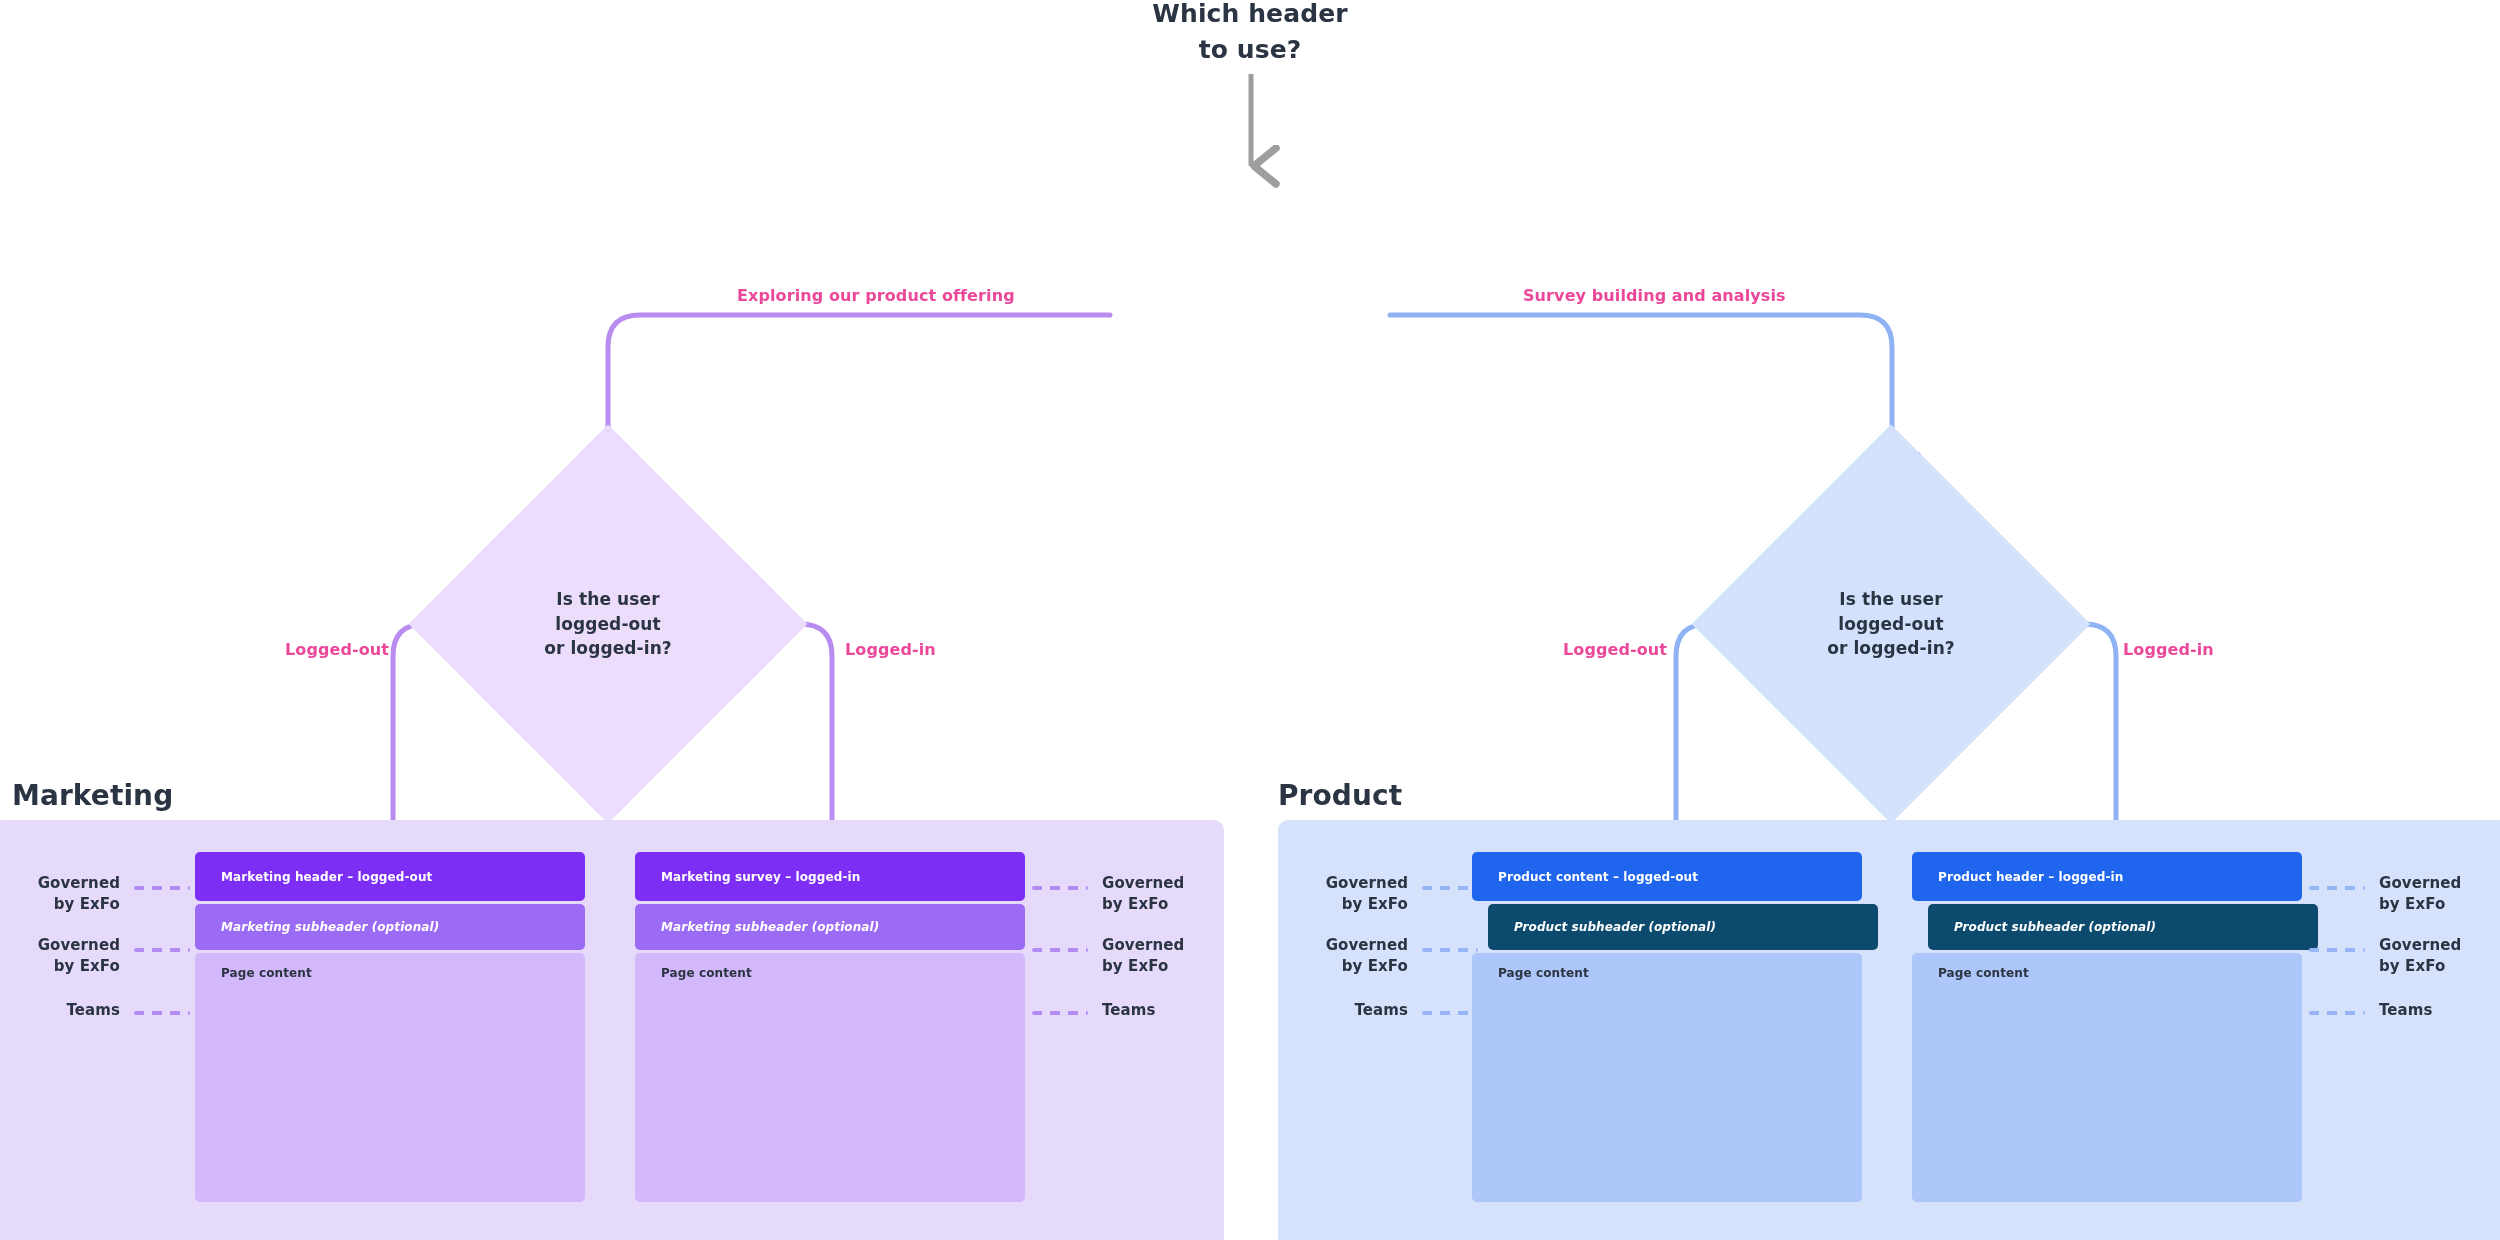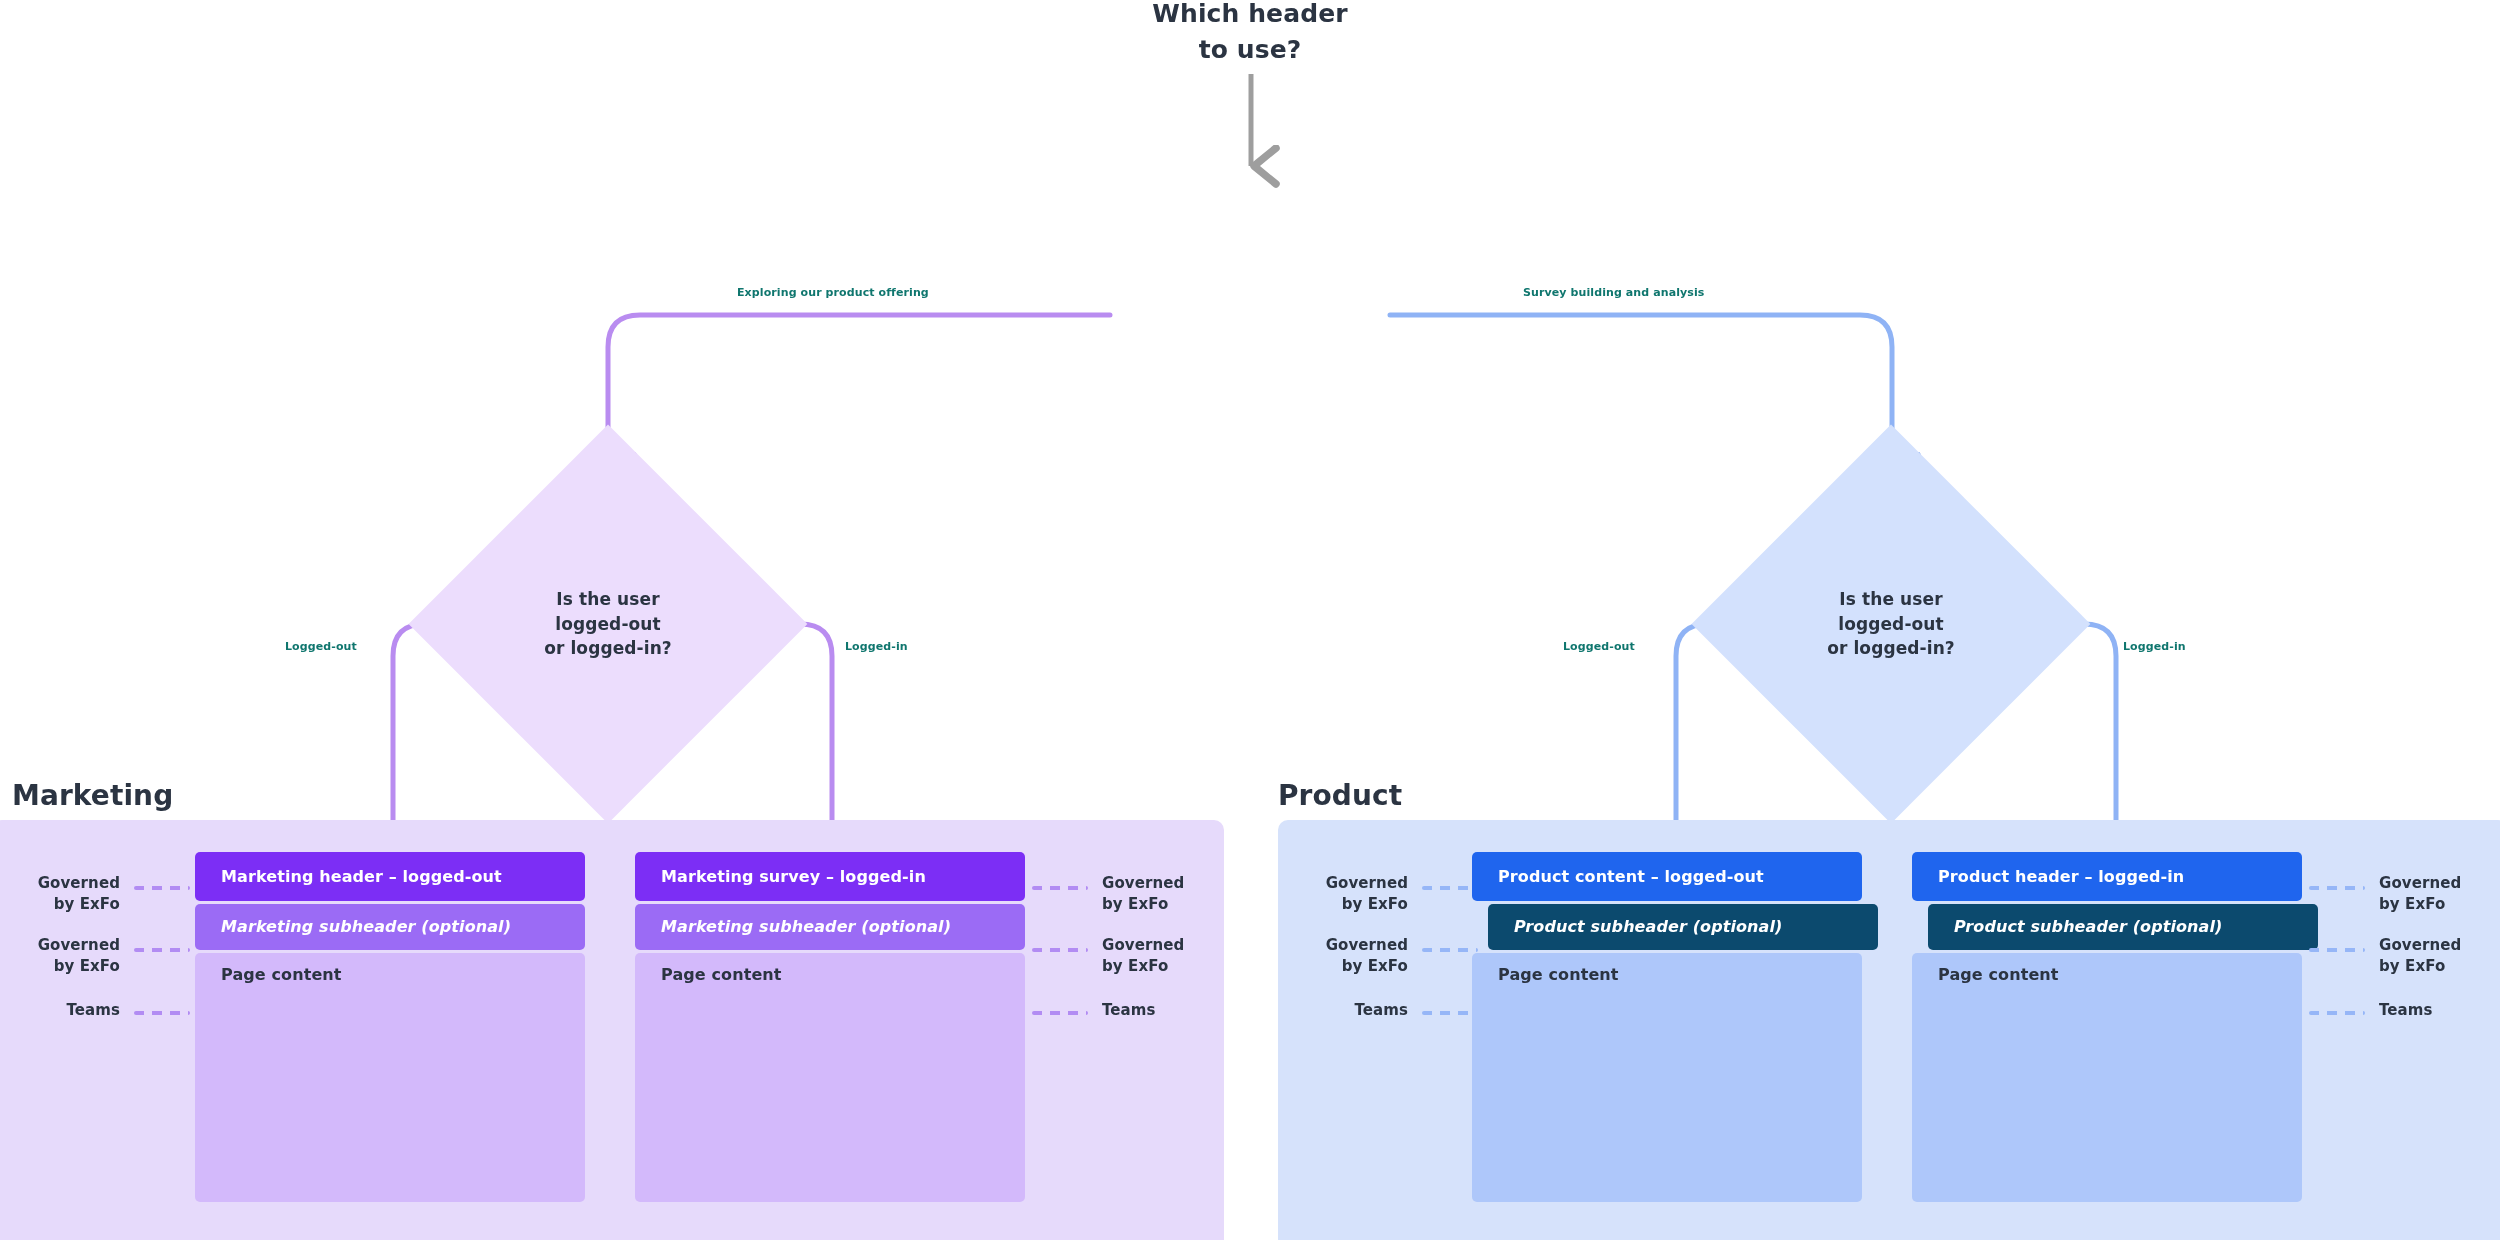--- a/index.html
+++ b/index.html
@@ -85,23 +85,23 @@
   #diamond-marketing .shape { background: #ecddfd; transform: rotate(45deg); }
 
   #diamond-product {
     left: 1750px; top: 483px; width: 282px; height: 282px;
   }
   #diamond-product .shape { background: #d3e1fd; transform: rotate(45deg); }
 
   
   .edge-label {
     position: absolute;
-    font-size: 11px;
+    font-size: 16px;
     font-weight: 700;
-    color: #0f766e;
+    color: #ec4899;
     white-space: nowrap;
     letter-spacing: 0.1px;
   }
   #lbl-exploring   { left: 737px;  top: 286px; }
   #lbl-survey      { left: 1523px; top: 286px; }
   #lbl-m-loggedout { left: 285px;  top: 640px; }
   #lbl-m-loggedin  { left: 845px;  top: 640px; }
   #lbl-p-loggedout { left: 1563px; top: 640px; }
   #lbl-p-loggedin  { left: 2123px; top: 640px; }
 
@@ -125,21 +125,21 @@
   .stack { position: absolute; top: 0; }
   .row {
     position: absolute;
     left: 0;
     border-radius: 5px;
     box-sizing: border-box;
     display: flex;
     align-items: center;
   }
   .row-label {
-    font-size: 16px;
+    font-size: 12px;
     font-weight: 600;
     letter-spacing: 0.1px;
     padding-left: 26px;
     line-height: 1;
   }
   .row.header   { top: 32px;  height: 49px; }
   .row.subheader{ top: 84px;  height: 46px; font-style: italic; }
   .row.content  { top: 133px; height: 249px; border-radius: 5px; }
 
   .m .row.header    { background: #7c2ef5; }

